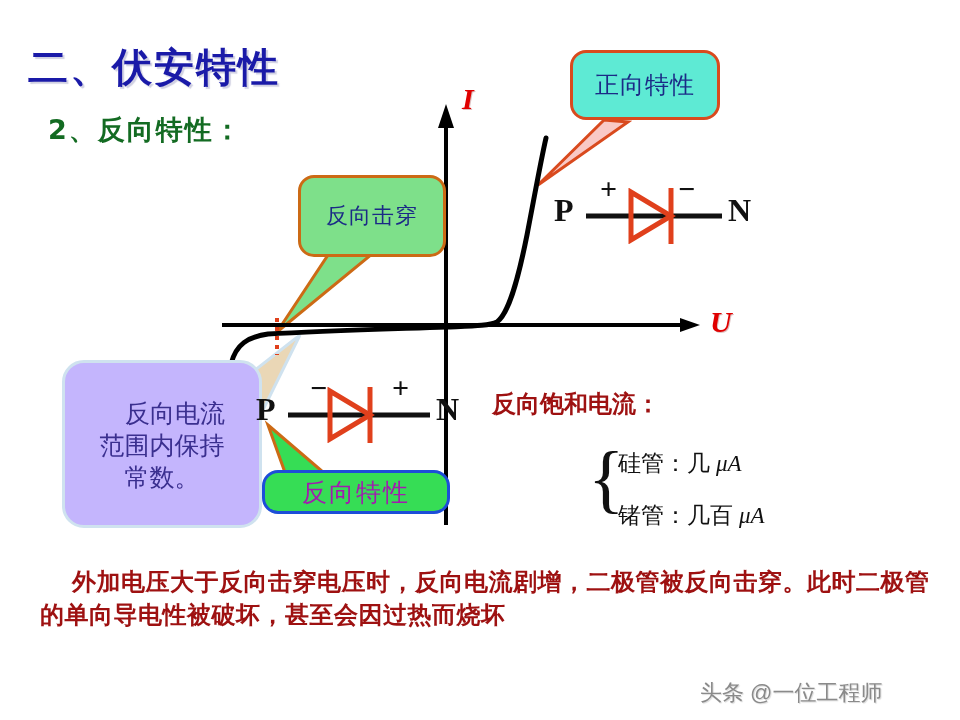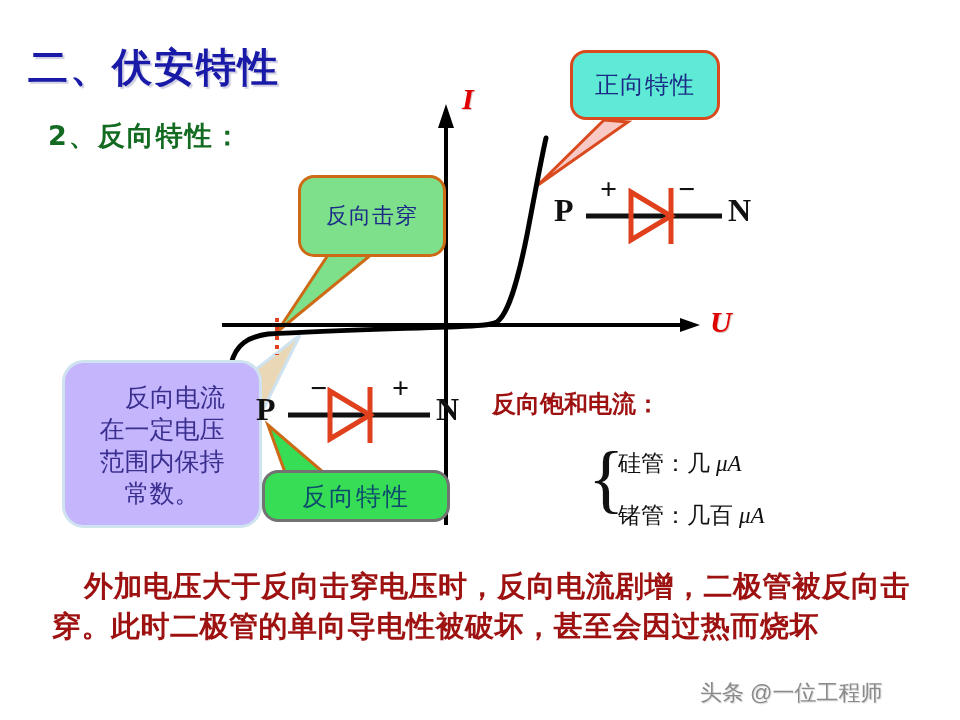--- a/index.html
+++ b/index.html
@@ -11,21 +11,21 @@
 
   
   #page-title{
     left:28px;top:40px;
     font-family:"DejaVu Sans","Liberation Sans",sans-serif;
     font-size:40px;font-weight:bold;color:#1a1aa8;letter-spacing:2px;
     text-shadow:2px 2px 1px rgba(150,150,190,.45);
     white-space:nowrap;
   }
   #subtitle{
-    left:48px;top:118px;
+    left:48px;top:112px;
     font-family:"DejaVu Sans","Liberation Sans",sans-serif;
     font-size:27px;font-weight:bold;color:#136b22;letter-spacing:2px;
     white-space:nowrap;
   }
 
   
   #plot{left:0;top:0;width:960px;height:720px;pointer-events:none;}
 
   
   .axis-label{
@@ -59,23 +59,23 @@
   #callout-breakdown .ubr{white-space:nowrap;}
   #callout-breakdown .uital{
     font-family:"Liberation Serif","DejaVu Serif",serif;
     font-style:italic;font-weight:bold;font-size:25px;
   }
   #callout-breakdown .sub{
     font-family:"Liberation Serif","DejaVu Serif",serif;
     font-weight:bold;font-size:16px;vertical-align:baseline;
   }
   #callout-reverse-char{
-    left:262px;top:470px;width:188px;height:52px;
-    background:#36dd55;border:3px solid #737373;
-    font-size:25px;letter-spacing:2px;color:#0c4a6e;
+    left:262px;top:470px;width:188px;height:44px;
+    background:#36dd55;border:3px solid #1d4ed8;
+    font-size:25px;letter-spacing:2px;color:#a21caf;
   }
   #callout-reverse-current{
     left:62px;top:360px;width:200px;height:168px;
     background:#c4b5fd;border:3px solid #cfe2ef;border-radius:22px;
     font-size:25px;line-height:1.28;color:#3a2f8f;
     flex-direction:column;padding-top:4px;
   }
   #callout-reverse-current .ln{white-space:nowrap;}
   #callout-reverse-current .ln.first{text-indent:26px;}
   .sign{
@@ -102,23 +102,23 @@
   }
   .sat-line .unit{
     font-family:"Liberation Serif","DejaVu Serif",serif;
     font-style:italic;font-size:23px;padding-left:6px;
   }
   #sat-si{left:618px;top:448px;}
   #sat-ge{left:618px;top:500px;}
 
   
   #bottom-note{
-    left:52px;top:566px;width:890px;
-    font-family:"DejaVu Sans","Liberation Sans",sans-serif;
-    font-size:29px;font-weight:bold;color:#9e1111;
+    left:40px;top:566px;width:890px;
+    font-family:"DejaVu Sans","Liberation Sans",sans-serif;
+    font-size:24px;font-weight:bold;color:#9e1111;
     line-height:1.38;text-indent:32px;letter-spacing:0.5px;
   }
 
   
   #watermark{
     left:700px;top:678px;
     font-family:Liberation Sans, sans-serif;
     font-size:22px;color:#8a8a8a;white-space:nowrap;
     text-shadow:1px 1px 1px rgba(0,0,0,.15);
   }
@@ -159,21 +159,20 @@
 <div id="callout-breakdown" class="abs callout">
   <span>反向击穿</span>
 </div>
 
 <div id="callout-reverse-char" class="abs callout">
   <span>反向特性</span>
 </div>
 
 <div id="callout-reverse-current" class="abs callout">
   <span class="ln first">反向电流</span>
-  <span class="ln">在一定电压</span>
   <span class="ln">范围内保持</span>
   <span class="ln">常数。</span>
 </div>
 
 <div id="diode-forward" class="abs">
   <span class="sign" style="left:22px;top:-14px;">+</span>
   <span class="sign" style="left:100px;top:-14px;">−</span>
   <span class="abs pn" style="left:-24px;top:6px;font-family:'Liberation Serif',serif;font-weight:bold;font-size:32px;color:#111;">P</span>
   <span class="abs pn" style="left:150px;top:6px;font-family:'Liberation Serif',serif;font-weight:bold;font-size:32px;color:#111;">N</span>
   <svg class="abs" style="left:8px;top:2px;" width="136" height="56" viewBox="0 0 136 56">

